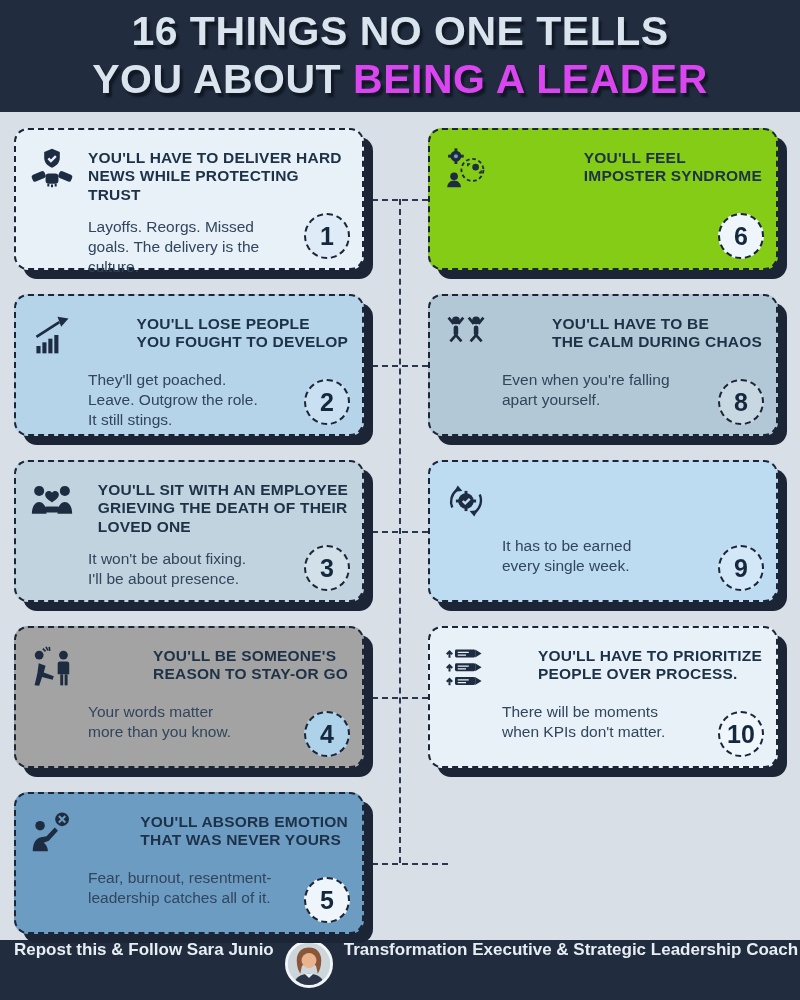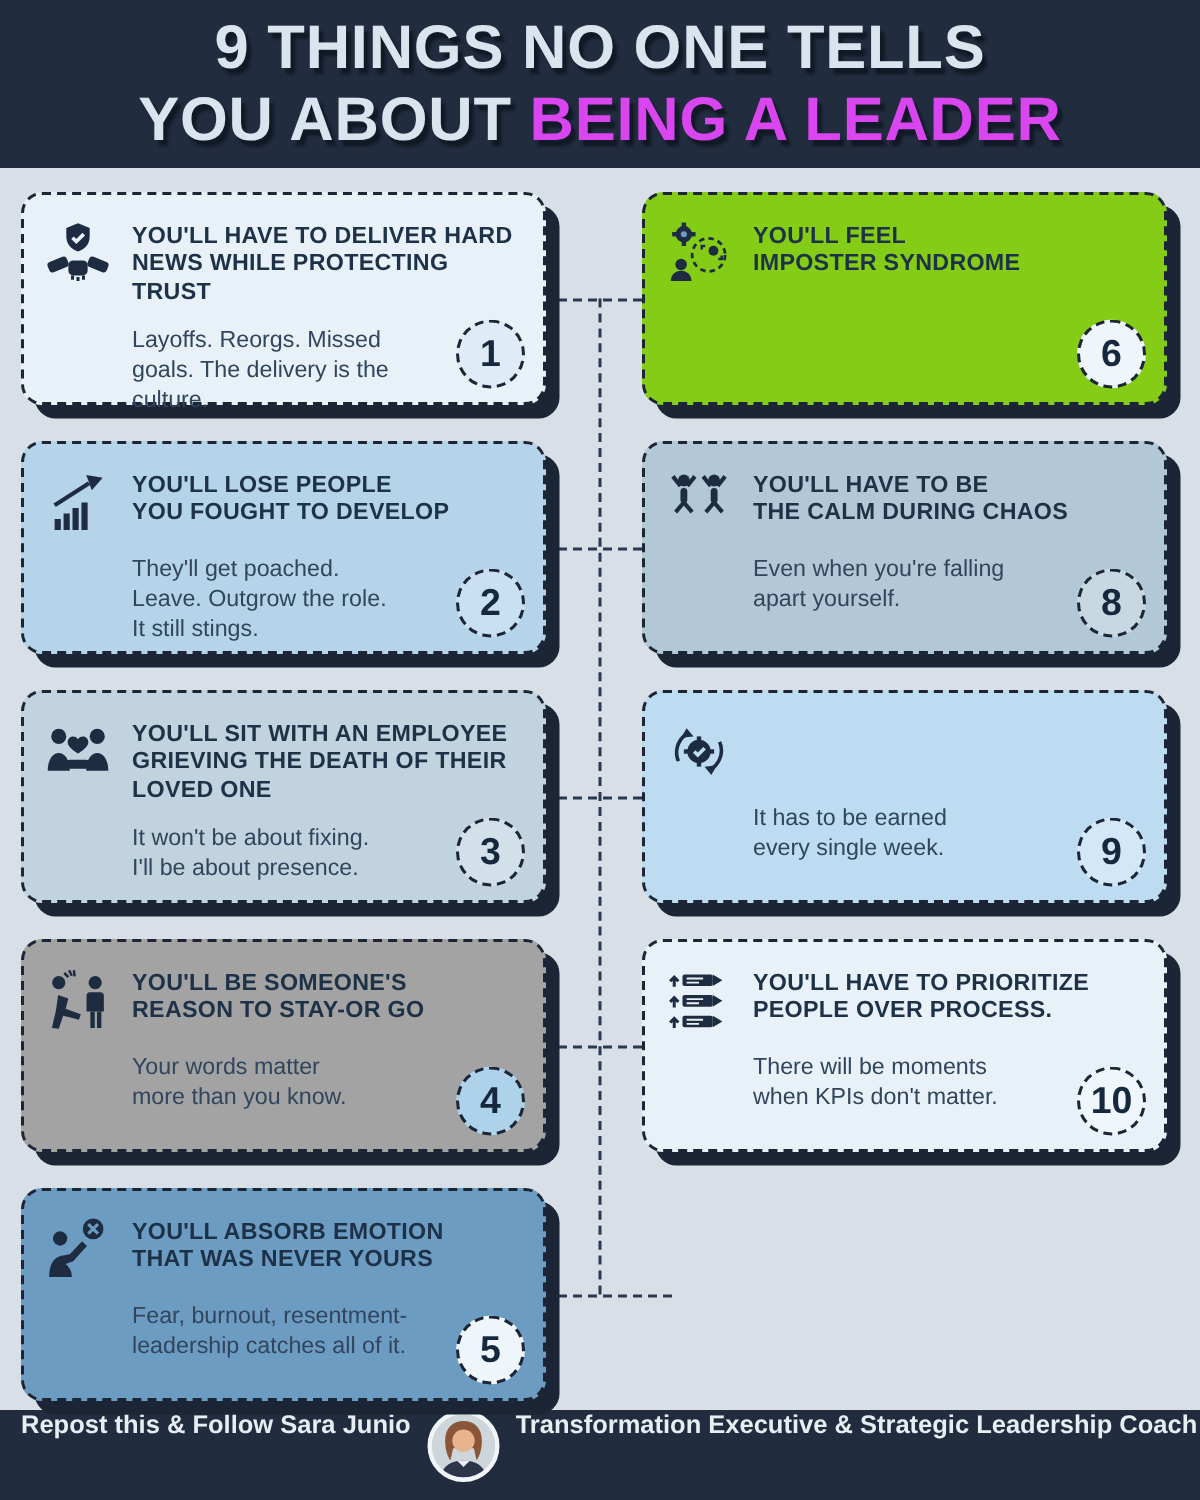--- a/index.html
+++ b/index.html
@@ -33,21 +33,21 @@
   .connectors { position:absolute; inset:0; z-index:0; }
   .h-line { position:absolute; left:352px; width:96px; border-top:2px dashed #2b3950; }
   .v-line { position:absolute; left:399px; top:87px; height:664px; border-left:2px dashed #2b3950; }
   
   .card {
     position:relative; height:142px; margin-bottom:24px;
     border:2px dashed #1b2535; border-radius:14px;
     box-shadow:9px 9px 0 #1b2535;
     padding:19px 14px 10px 14px;
   }
-  .card-head { display:flex; align-items:flex-start; }
+  .card-head { display:flex; align-items:flex-start;justify-content:space-between; }
   .icon-box { width:44px; min-width:44px; margin-right:14px; margin-top:-2px; }
   .icon-box svg { width:44px; height:44px; display:block; }
   .card-title {
     font-size:15.5px; font-weight:bold; line-height:1.18; color:#1d3147;
     white-space:pre-line; letter-spacing:.2px;
   }
   .card-body {
     font-size:15.5px; line-height:1.28; color:#31455c;
     margin-left:58px; margin-top:13px; white-space:pre-line;
   }
@@ -70,21 +70,21 @@
     border:3px solid #f2f5f7; overflow:hidden; background:#c7d0d6; flex:none;
   }
   .avatar svg { width:100%; height:100%; display:block; }
   .ink { fill:#1e2c42; }
   .ink-s { stroke:#1e2c42; fill:none; }
 </style>
 </head>
 <body>
 
 <div class="header" style="background-color: rgb(33, 44, 62);">
-  <div class="title-line">9 THINGS NO ONE TELLS</div>
+  <div class="title-line">16 THINGS NO ONE TELLS</div>
   <div class="title-line"><span>YOU ABOUT </span><span class="accent" style="color: #d946ef;">BEING A LEADER</span></div>
 </div>
 
 <div class="main">
 
   <div class="connectors">
     <div class="h-line" style="top:87px"></div>
     <div class="h-line" style="top:253px"></div>
     <div class="h-line" style="top:419px"></div>
     <div class="h-line" style="top:585px"></div>

